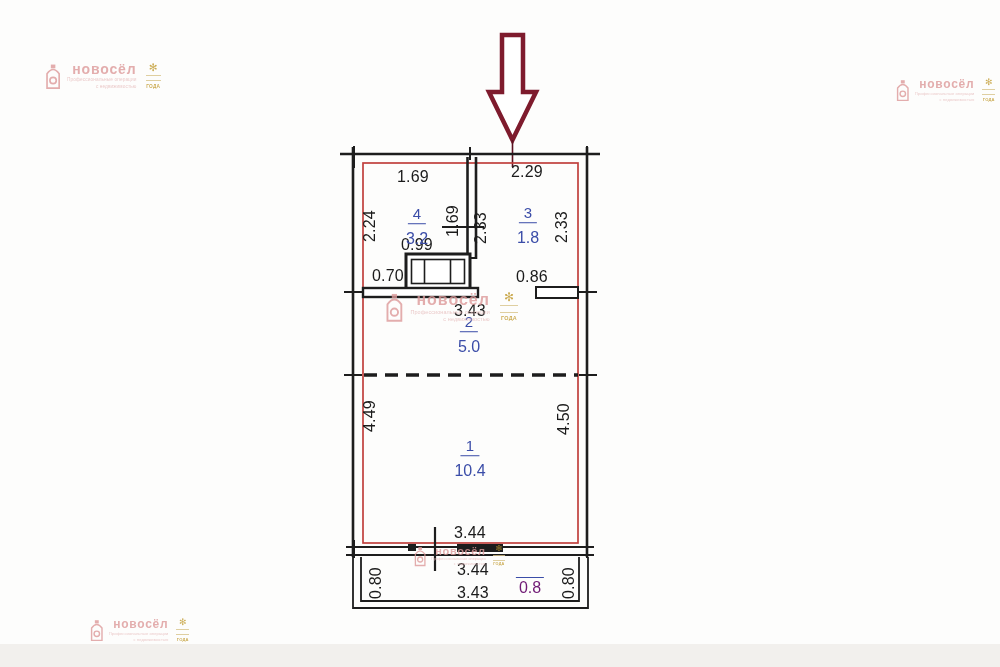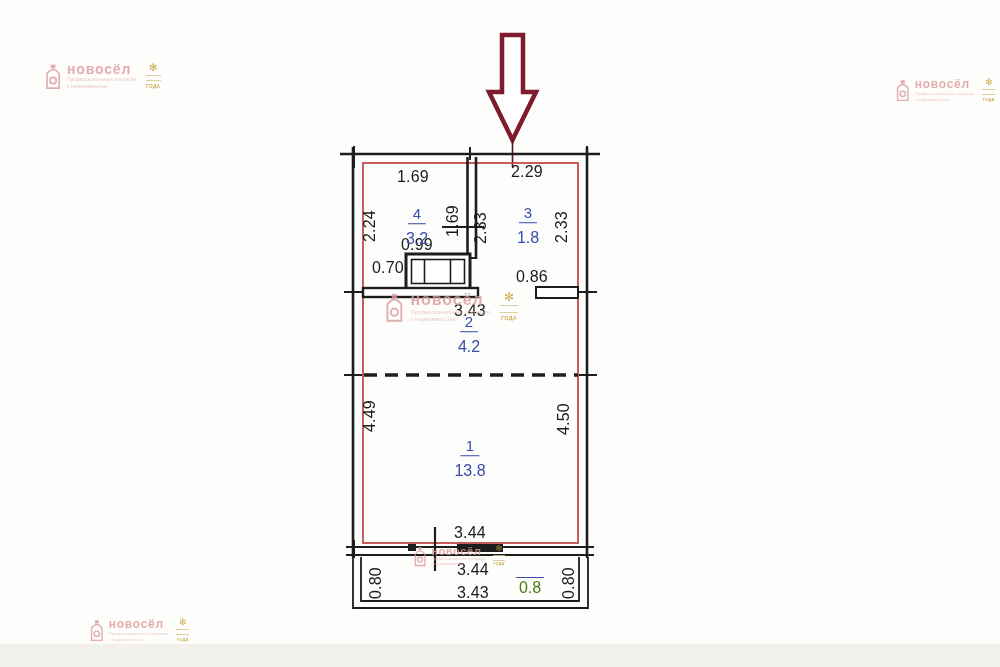--- a/index.html
+++ b/index.html
@@ -26,30 +26,30 @@
     position:absolute;transform:translate(-50%,-50%);
     display:flex;flex-direction:column;align-items:center;
     color:#3b4da8;line-height:1.05;
   }
   .room-label .num{
     font-size:15px;border-bottom:1.6px solid #3b4da8;padding:0 5px 1px 5px;
   }
   .room-label .area{font-size:16px;padding-top:7px;}
   .balcony-label{
     position:absolute;transform:translate(-50%,-50%);
-    color:#4d7c0f;font-size:16px;border-top:1.6px solid #3b4da8;padding:1px 3px 0 3px;
+    color:#701a75;font-size:16px;border-top:1.6px solid #3b4da8;padding:1px 3px 0 3px;
   }
 
   
   .wm{
     position:absolute;display:flex;align-items:flex-start;gap:.35em;
     color:#dd9a9a;opacity:.8;white-space:nowrap;
   }
   .wm-logo{width:1.3em;height:2.1em;flex:0 0 auto;}
-  .wm-textcol{display:flex;flex-direction:column;}
+  .wm-textcol{display:flex;flex-direction:column;text-align:right;}
   .wm-brand{font-size:1em;font-weight:bold;letter-spacing:.06em;line-height:1.1;}
   .wm-tag{font-size:.34em;line-height:1.35;color:#e6bcbc;letter-spacing:.02em;}
   .wm-badge{
     display:flex;flex-direction:column;align-items:center;margin-left:.3em;
     color:#c0992c;
   }
   .wm-star{font-size:.75em;line-height:1;}
   .wm-badge-lines{width:1.1em;border-top:1px solid #d8c48a;margin:.15em 0;
     height:.35em;border-bottom:1px solid #d8c48a;}
   .wm-badge-text{font-size:.34em;font-weight:bold;letter-spacing:.05em;}
@@ -118,21 +118,21 @@
 
     <g fill="none" stroke="#1d1d1d" stroke-width="1.8">
       <path d="M353,557 L353,608 L588,608 L588,557"></path>
       <path d="M361,557 L361,601 L579,601 L579,557"></path>
     </g>
   </svg>
 
   <div class="dim h" style="left:413px;top:177px">1.69</div>
   <div class="dim h" style="left:527px;top:172px">2.29</div>
   <div class="dim h" style="left:417px;top:245px">0.99</div>
-  <div class="dim h" style="left:388px;top:268px">0.70</div>
+  <div class="dim h" style="left:388px;top:276px">0.70</div>
   <div class="dim h" style="left:532px;top:277px">0.86</div>
   <div class="dim h" style="left:470px;top:311px">3.43</div>
   <div class="dim h" style="left:470px;top:533px">3.44</div>
   <div class="dim h" style="left:473px;top:570px">3.44</div>
   <div class="dim h" style="left:473px;top:593px">3.43</div>
 
   <div class="dim v" style="left:370px;top:226px">2.24</div>
   <div class="dim v" style="left:453px;top:221px">1.69</div>
   <div class="dim v" style="left:481px;top:228px">2.33</div>
   <div class="dim v" style="left:562px;top:227px">2.33</div>
@@ -144,25 +144,25 @@
   <div class="room-label" style="left:417px;top:227px">
     <span class="num">4</span>
     <span class="area">3.2</span>
   </div>
   <div class="room-label" style="left:528px;top:226px">
     <span class="num">3</span>
     <span class="area">1.8</span>
   </div>
   <div class="room-label" style="left:469px;top:335px">
     <span class="num">2</span>
-    <span class="area">4.2</span>
+    <span class="area">5.0</span>
   </div>
   <div class="room-label" style="left:470px;top:459px">
     <span class="num">1</span>
-    <span class="area">13.8</span>
+    <span class="area">10.4</span>
   </div>
   <div class="balcony-label" style="left:530px;top:587px">0.8</div>
 
   <div class="wm" style="left:44px;top:62px;font-size:14px">
     <svg class="wm-logo" viewBox="0 0 24 34">
       <rect x="9" y="1" width="6" height="5" fill="currentColor"></rect>
       <path d="M4 13 Q12 2 20 13 L20 32 L4 32 Z" fill="none" stroke="currentColor" stroke-width="2.2"></path>
       <circle cx="12" cy="22" r="4.2" fill="none" stroke="currentColor" stroke-width="2.2"></circle>
     </svg>
     <div class="wm-textcol">

